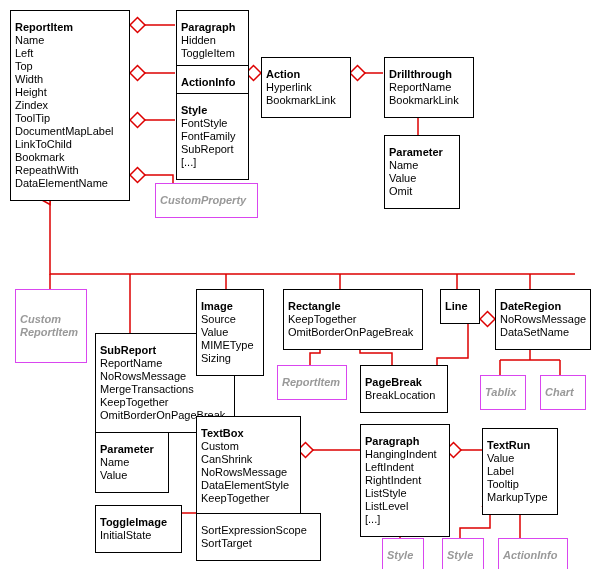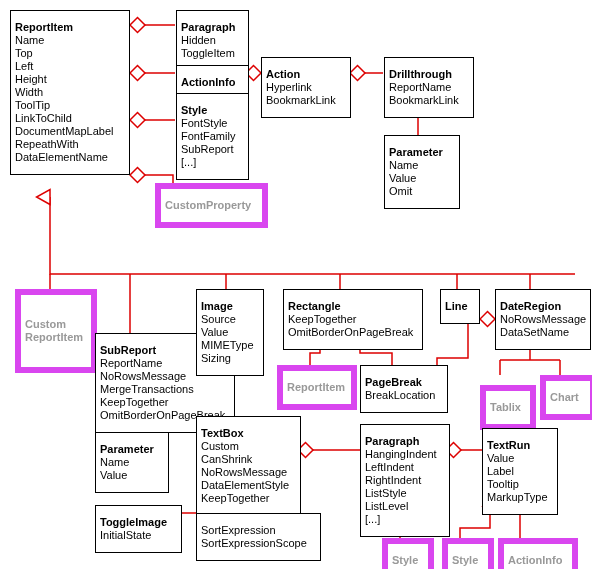--- a/index.html
+++ b/index.html
@@ -1,17 +1,17 @@
 <!DOCTYPE html>
 <html><head>
 <meta charset="utf-8">
 <style>
 body{margin:0;font-family:Arial,Helvetica,sans-serif;font-size:11px;background:#fff;width:592px;height:569px;position:relative}
 .box{position:absolute;border:1px solid #000;background:#fff;padding:10px 4px;line-height:13px}
-.box.gray{border:6px solid #d946ef;color:#999;}
+.box.gray{border:1px solid #d946ef;color:#999;font-style:italic}
 .box.gray .title{color:#999}
 .title{font-weight:bold}
 svg{position:absolute;top:0;left:0;pointer-events:none}
 </style>
 </head>
 <body>
 
 <svg width="592" height="569">
   <defs>
     <marker id="tri" markerWidth="12" markerHeight="12" refX="6" refY="10" orient="auto">
@@ -63,27 +63,29 @@
     <path d="M500,360 L560,360 M500,360 L500,375 M560,360 L560,375"></path>
     <path d="M530,351 L530,360"></path>
 
     <path d="M495,319 L468,319 L468,358 L437,358 L437,365" marker-start="url(#diam)"></path>
   </g>
 </svg>
 
 <div class="box" style="left:10px;top:10px;width:110px">
   <div class="title">ReportItem</div>
   <div>Name</div>
+  <div>Left</div>
   <div>Top</div>
-  <div>Left</div>
+  <div>Width</div>
   <div>Height</div>
-  <div>Width</div>
+  <div>Zindex</div>
   <div>ToolTip</div>
+  <div>DocumentMapLabel</div>
   <div>LinkToChild</div>
-  <div>DocumentMapLabel</div>
+  <div>Bookmark</div>
   <div>RepeathWith</div>
   <div>DataElementName</div>
 </div>
 
 <div class="box" style="left:176px;top:10px;width:63px">
   <div class="title">Paragraph</div>
   <div>Hidden</div>
   <div>ToggleItem</div>
 </div>
 
@@ -158,22 +160,22 @@
 <div class="box" style="left:196px;top:416px;width:95px">
   <div class="title">TextBox</div>
   <div>Custom</div>
   <div>CanShrink</div>
   <div>NoRowsMessage</div>
   <div>DataElementStyle</div>
   <div>KeepTogether</div>
 </div>
 
 <div class="box" style="left:196px;top:513px;width:115px">
-  <div>SortExpression</div>
   <div>SortExpressionScope</div>
+  <div>SortTarget</div>
 </div>
 
 <div class="box" style="left:283px;top:289px;width:130px">
   <div class="title">Rectangle</div>
   <div>KeepTogether</div>
   <div>OmitBorderOnPageBreak</div>
 </div>
 
 <div class="box gray" style="left:277px;top:365px;width:60px">
   <div class="title">ReportItem</div>
@@ -187,21 +189,21 @@
 <div class="box" style="left:440px;top:289px;width:30px">
   <div class="title">Line</div>
 </div>
 
 <div class="box" style="left:495px;top:289px;width:86px">
   <div class="title">DateRegion</div>
   <div>NoRowsMessage</div>
   <div>DataSetName</div>
 </div>
 
-<div class="box gray" style="left:480px;top:385px;width:36px">
+<div class="box gray" style="left:480px;top:375px;width:36px">
   <div class="title">Tablix</div>
 </div>
 
 <div class="box gray" style="left:540px;top:375px;width:36px">
   <div class="title">Chart</div>
 </div>
 
 <div class="box" style="left:360px;top:424px;width:80px">
   <div class="title">Paragraph</div>
   <div>HangingIndent</div>

